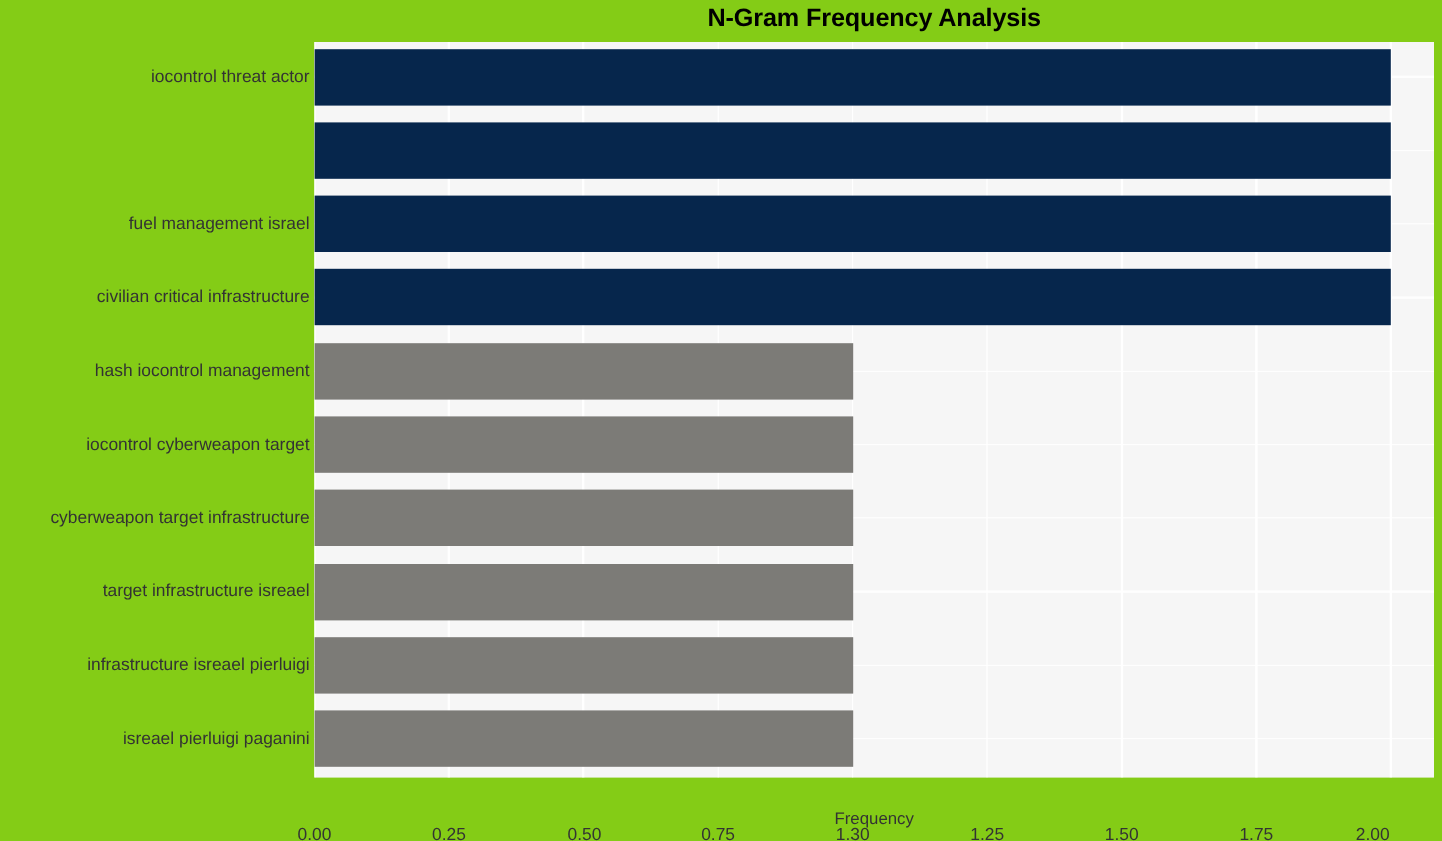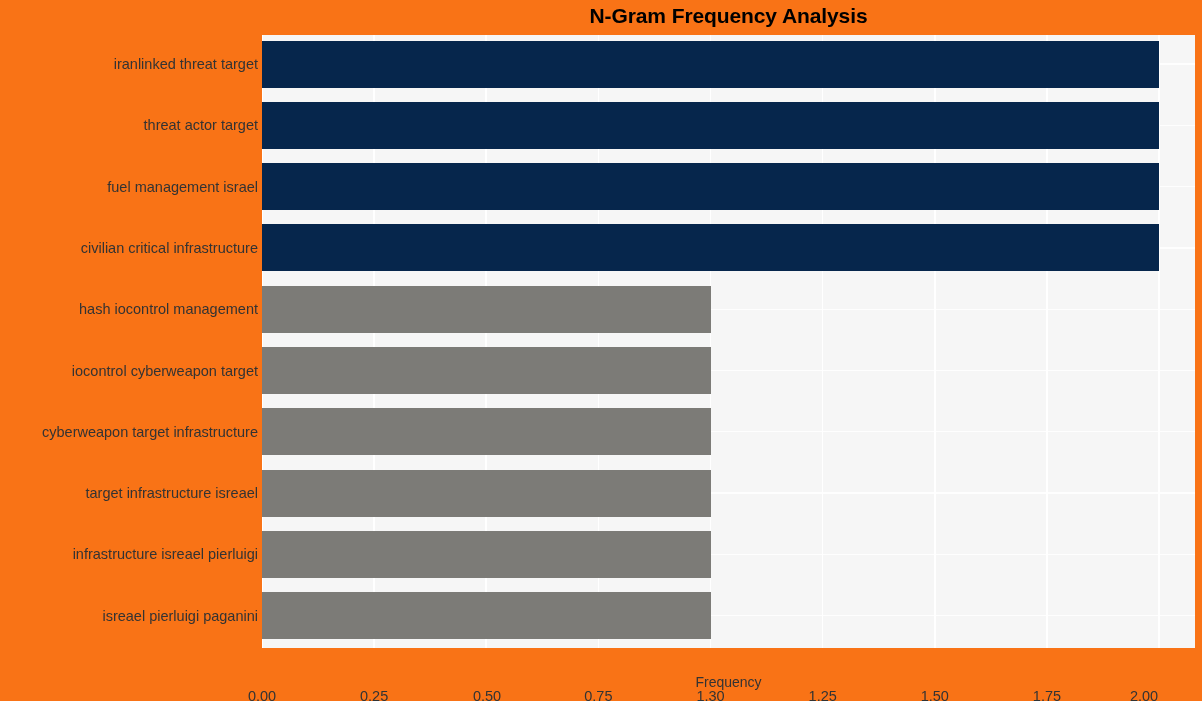--- a/index.html
+++ b/index.html
@@ -13,21 +13,21 @@
     font-family: "Liberation Sans", sans-serif;
     overflow: hidden;
     position: relative;
   }
 
   #figure {
     position: absolute;
     left: 0; top: 0;
     width: 1202px;
     height: 701px;
-    background: #f97316;
+    background: #84cc16;
   }
 
   
   #chart-title {
     position: absolute;
     left: 262px;
     top: 4px;
     width: 933px;
     text-align: center;
     font-size: 21px;
@@ -164,22 +164,21 @@
         <div class="bar" title="hash iocontrol cyberweapon: 1" style="width: 448.558px; top: 250.7px; background: rgb(124, 123, 119);"></div>
         <div class="bar" title="iocontrol cyberweapon target: 1" style="width: 448.558px; top: 312px; background: rgb(124, 123, 119);"></div>
         <div class="bar" title="cyberweapon target infrastructure: 1" style="width: 448.558px; top: 373.3px; background: rgb(124, 123, 119);"></div>
         <div class="bar" title="target infrastructure isreael: 1" style="width: 448.558px; top: 434.6px; background: rgb(124, 123, 119);"></div>
         <div class="bar" title="infrastructure isreael pierluigi: 1" style="width: 448.558px; top: 495.9px; background: rgb(124, 123, 119);"></div>
         <div class="bar" title="isreael pierluigi paganini: 1" style="width: 448.558px; top: 557.2px; background: rgb(124, 123, 119);"></div>
       </div>
   </div>
 
   <div id="y-axis-labels">
-      <div class="ytick" style="top: 21px;">iranlinked threat target</div>
-      <div class="ytick" style="top: 82.3px;">threat actor target</div>
+      <div class="ytick" style="top: 21px;">iocontrol threat actor</div>
       <div class="ytick" style="top: 143.6px;">fuel management israel</div>
       <div class="ytick" style="top: 204.9px;">civilian critical infrastructure</div>
       <div class="ytick" style="top: 266.2px;">hash iocontrol management</div>
       <div class="ytick" style="top: 388.8px;">cyberweapon target infrastructure</div>
       <div class="ytick" style="top: 327.5px;">iocontrol cyberweapon target</div>
       <div class="ytick" style="top: 511.4px;">infrastructure isreael pierluigi</div>
       <div class="ytick" style="top: 450.1px;">target infrastructure isreael</div>
       <div class="ytick" style="top: 572.7px;">isreael pierluigi paganini</div>
     </div>
 

